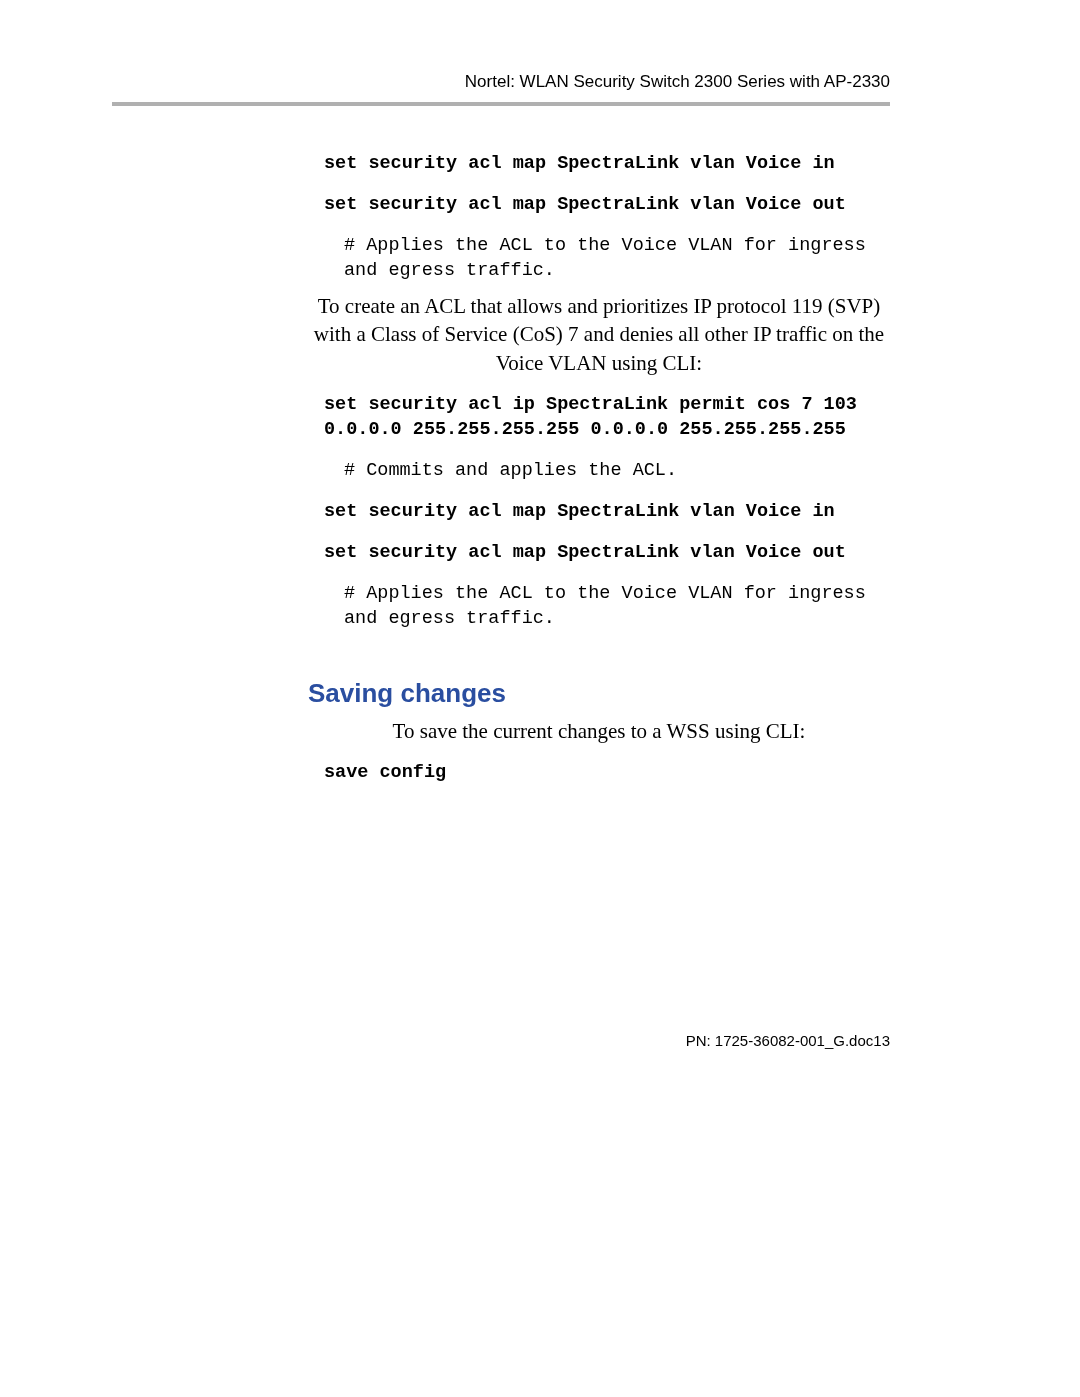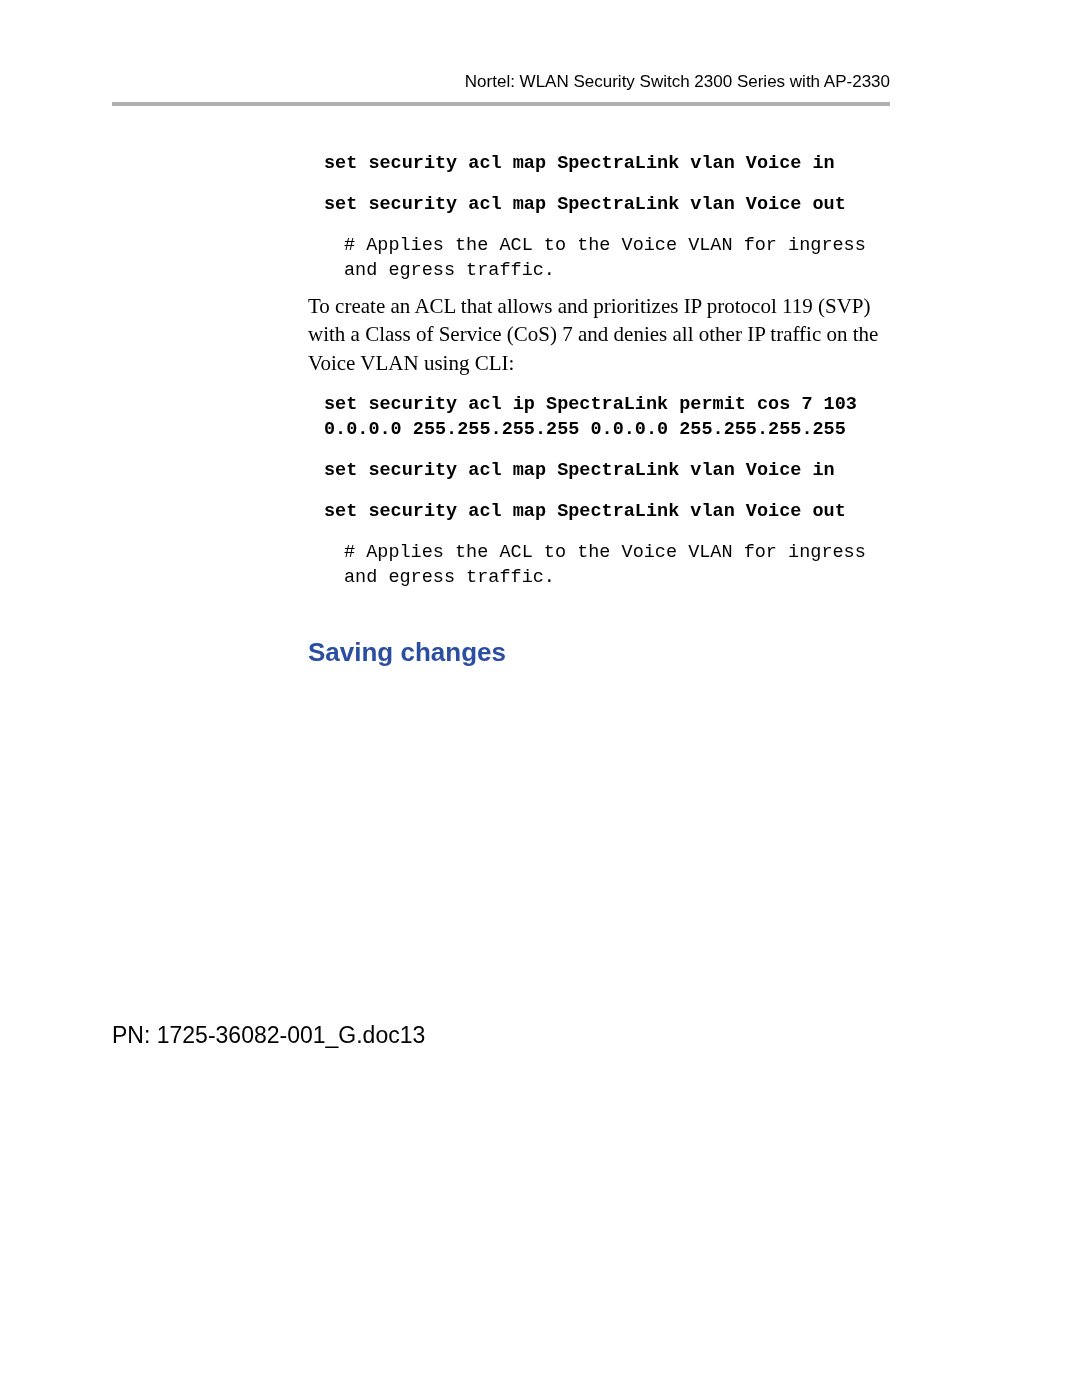--- a/index.html
+++ b/index.html
@@ -50,63 +50,67 @@
     font-family: "Lucida Console", "Courier New", monospace;
     font-size: 18.5px;
     line-height: 1.35;
     margin: 2px 0 6px 36px;
   }
   .body-text {
     font-family: "Palatino Linotype", Palatino, Georgia, serif;
     font-size: 21px;
     line-height: 1.35;
     margin: 8px 0 4px 0;
+    text-align: center;
   }
   .section-heading {
     font-family: Arial, Helvetica, sans-serif;
     font-weight: bold;
     font-size: 26px;
     color: #2a4ea0;
     margin-top: 46px;
     margin-bottom: 8px;
   }
   .footer {
     position: absolute;
     bottom: 62px;
     left: 112px;
     right: 190px;
     display: flex;
-    justify-content: flex-start;
+    justify-content: flex-end;
     font-family: Arial, Helvetica, sans-serif;
-    font-size: 23px;
+    font-size: 15px;
     margin-top: 10px;
   }
 </style>
 </head>
 <body>
 
 <div class="page">
 
   <div class="header-text">Nortel: WLAN Security Switch 2300 Series with AP-2330</div>
   <hr class="header-rule">
 
   <div class="content">
 
     <p class="cmd">set security acl map SpectraLink vlan Voice in</p>
     <p class="cmd">set security acl map SpectraLink vlan Voice out</p>
     <p class="comment"># Applies the ACL to the Voice VLAN for ingress and egress traffic.</p>
 
     <p class="body-text">To create an ACL that allows and prioritizes IP protocol 119 (SVP) with a Class of Service (CoS) 7 and denies all other IP traffic on the Voice VLAN using CLI:</p>
 
     <p class="cmd">set security acl ip SpectraLink permit cos 7 103 0.0.0.0 255.255.255.255 0.0.0.0 255.255.255.255</p>
+    <p class="comment"># Commits and applies the ACL.</p>
     <p class="cmd">set security acl map SpectraLink vlan Voice in</p>
     <p class="cmd">set security acl map SpectraLink vlan Voice out</p>
     <p class="comment"># Applies the ACL to the Voice VLAN for ingress and egress traffic.</p>
 
     <div class="section-heading">Saving changes</div>
+    <p class="body-text">To save the current changes to a WSS using CLI:</p>
+    <p class="cmd">save config</p>
 
   </div>
 
   <div class="footer">
     <span>PN: 1725-36082-001_G.doc</span>
     <span>13</span>
   </div>
 
 </div>
 

